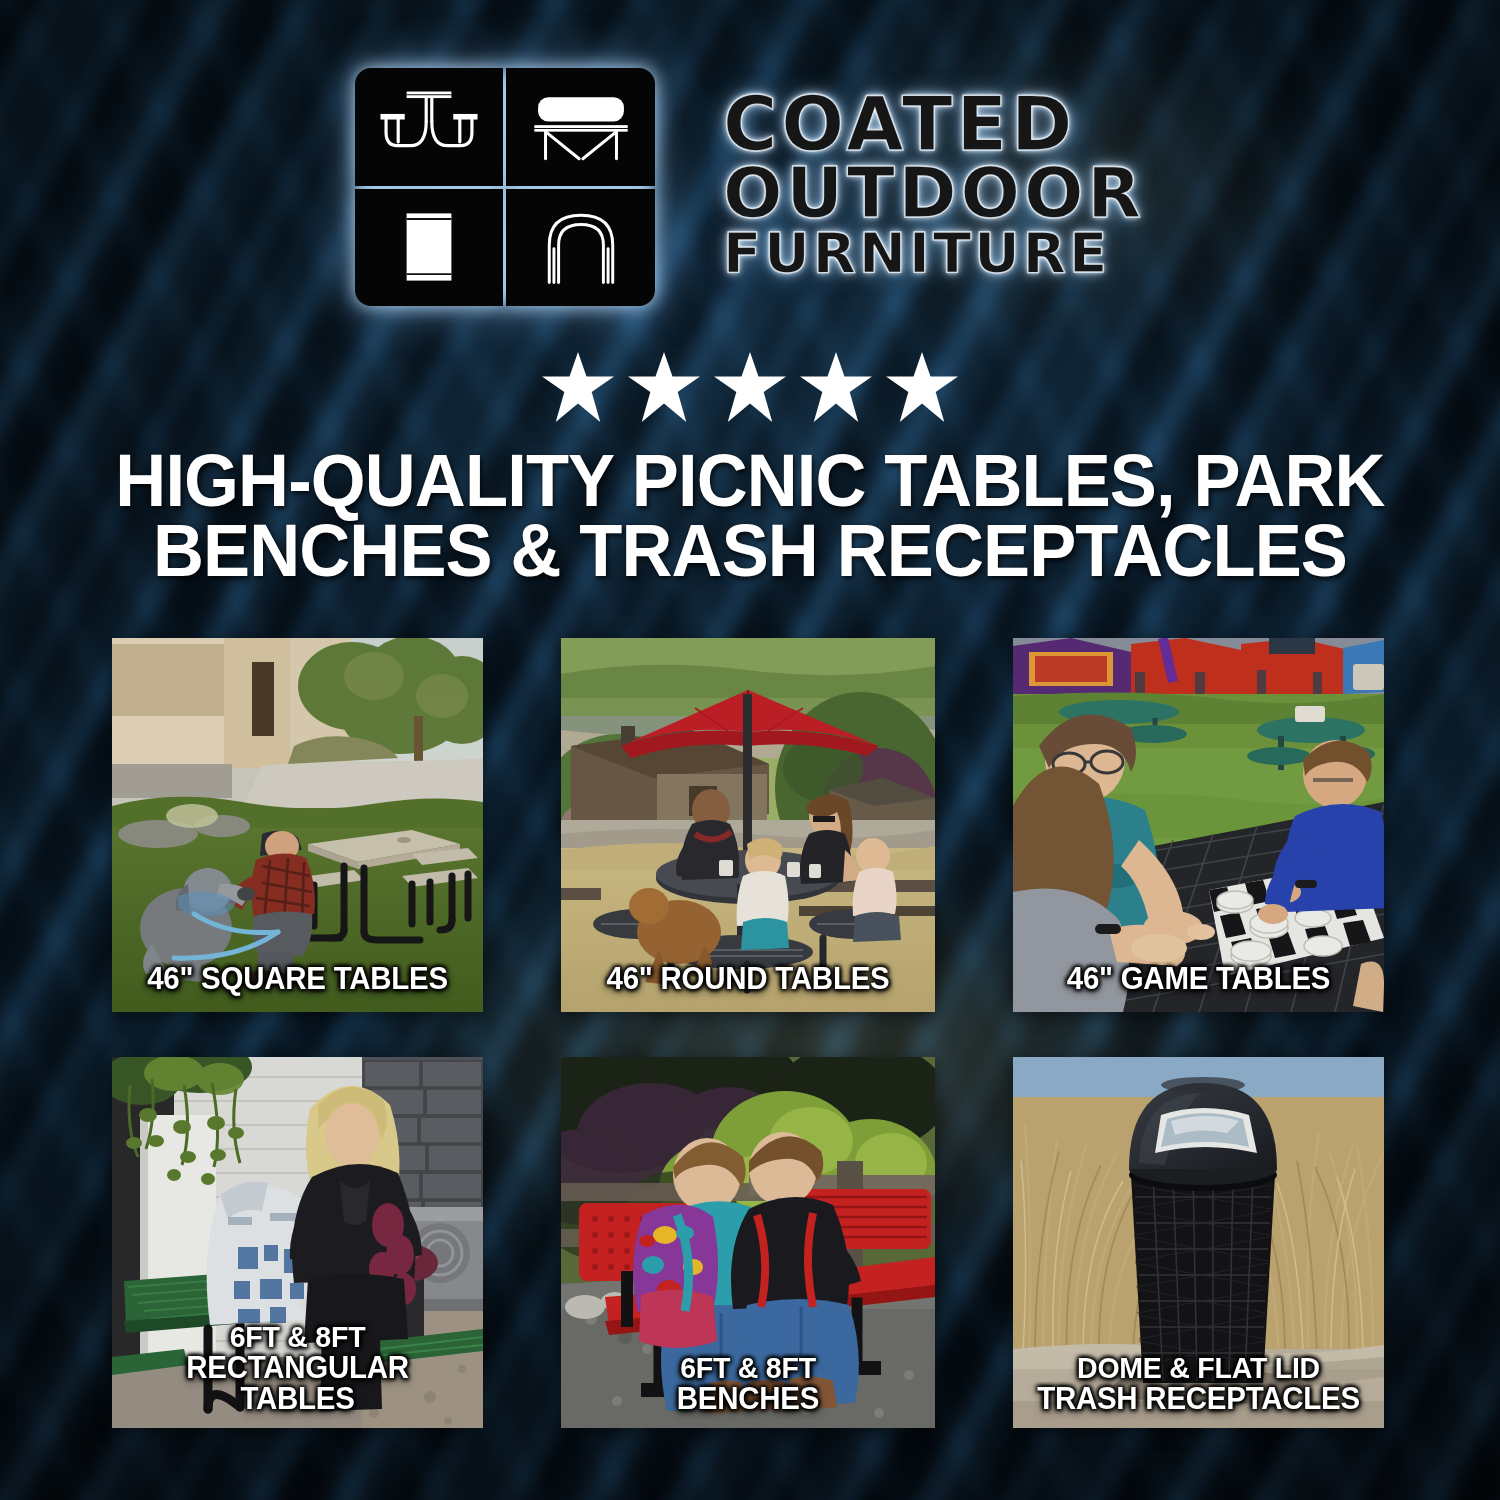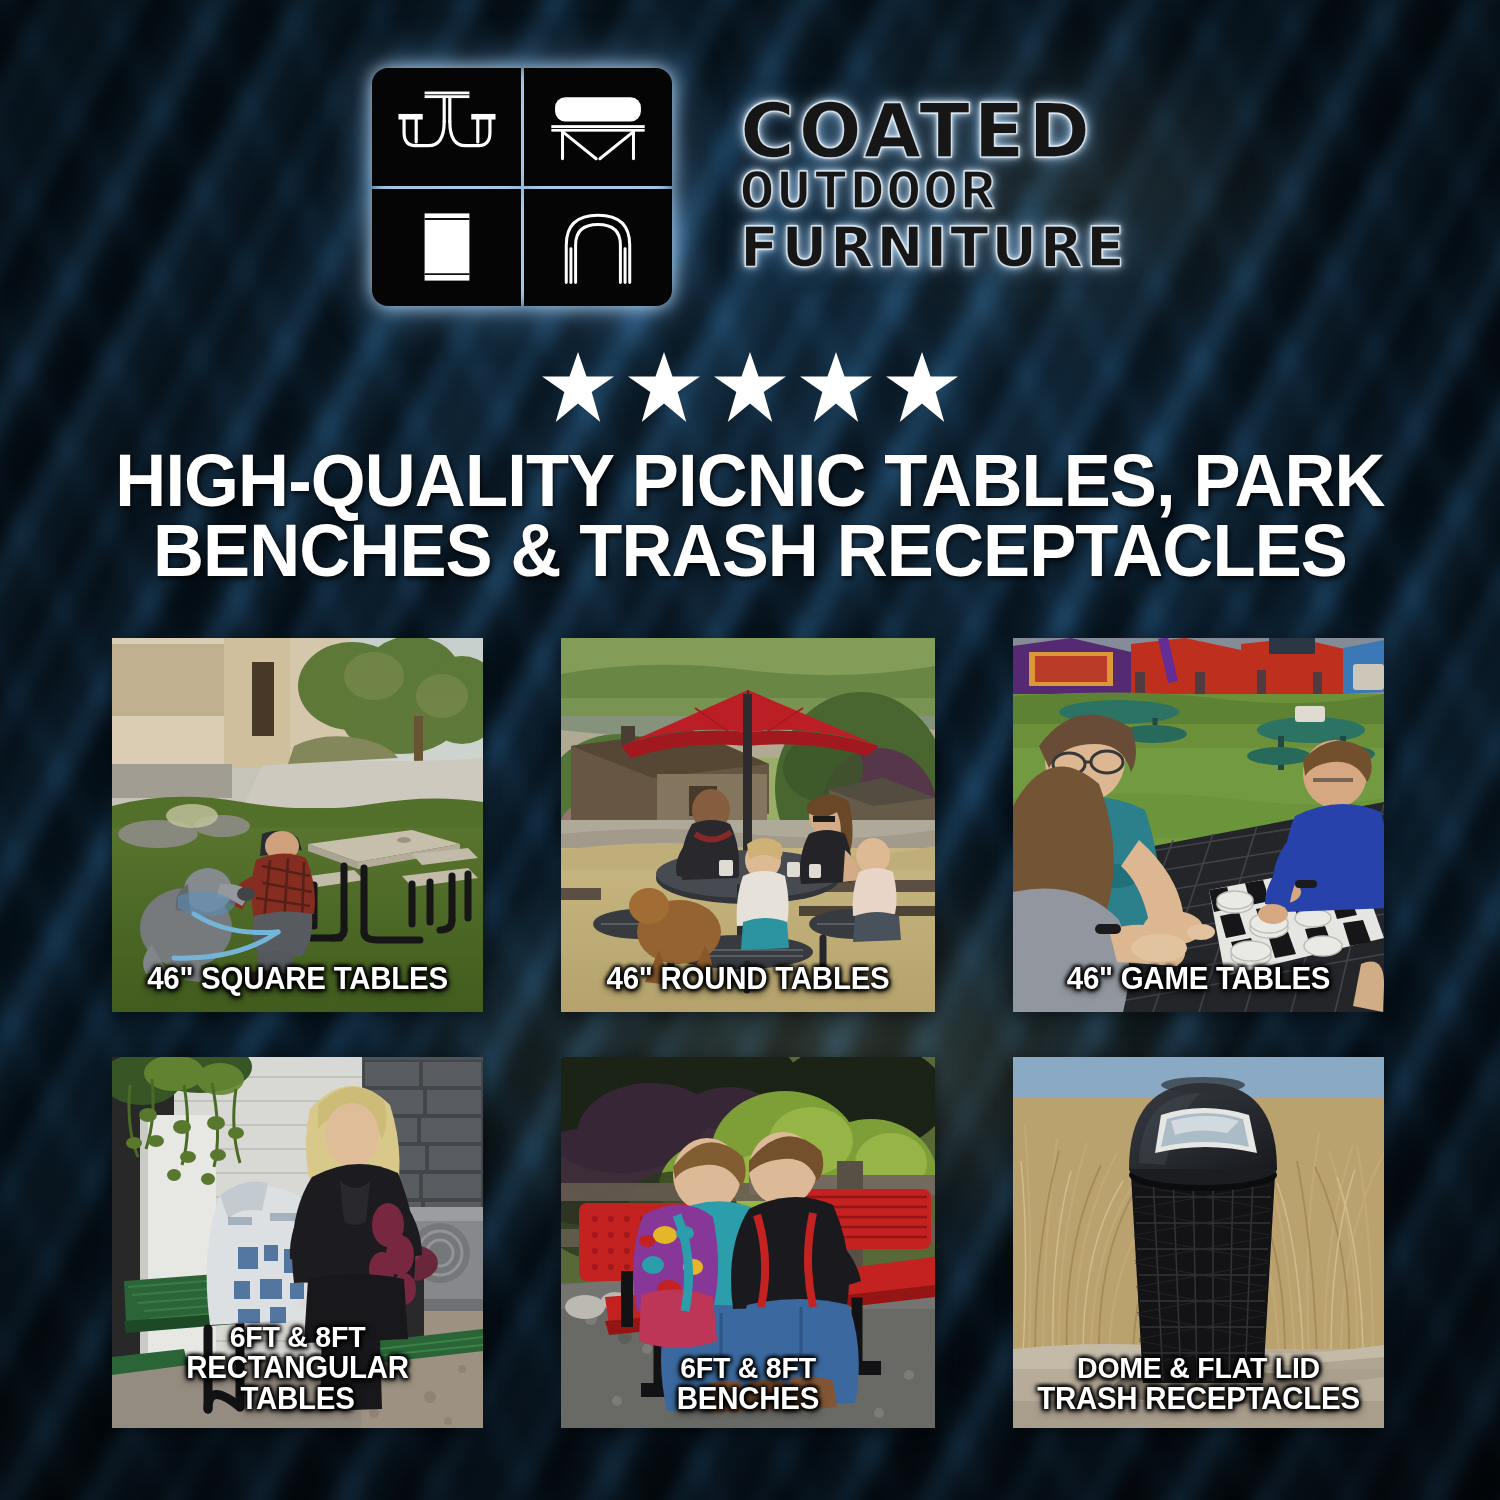--- a/index.html
+++ b/index.html
@@ -106,21 +106,21 @@
     line-height:.94;
     text-shadow:
       0 0 2px rgba(255,255,255,.95),
       0 0 5px rgba(225,240,255,.95),
       0 0 11px rgba(185,218,248,.85),
       0 0 22px rgba(140,185,230,.6),
       1px 1px 0 rgba(0,0,0,.9);
     -webkit-text-stroke:1.3px rgba(235,246,255,.82);
   }
   .logo-line.l1{ font-size:74px; }
-  .logo-line.l2{ font-size:56px;font-family:Liberation Mono, monospace; }
+  .logo-line.l2{ font-size:70px; }
   .logo-line.l3{ font-size:56px; }
 
   
   .stars{
     position:absolute; left:0; right:0; top:352px;
     display:flex; align-items:center; justify-content:center; gap:14px;
   }
   .star{
     width:72px; height:70px;
     background:#ffffff;

